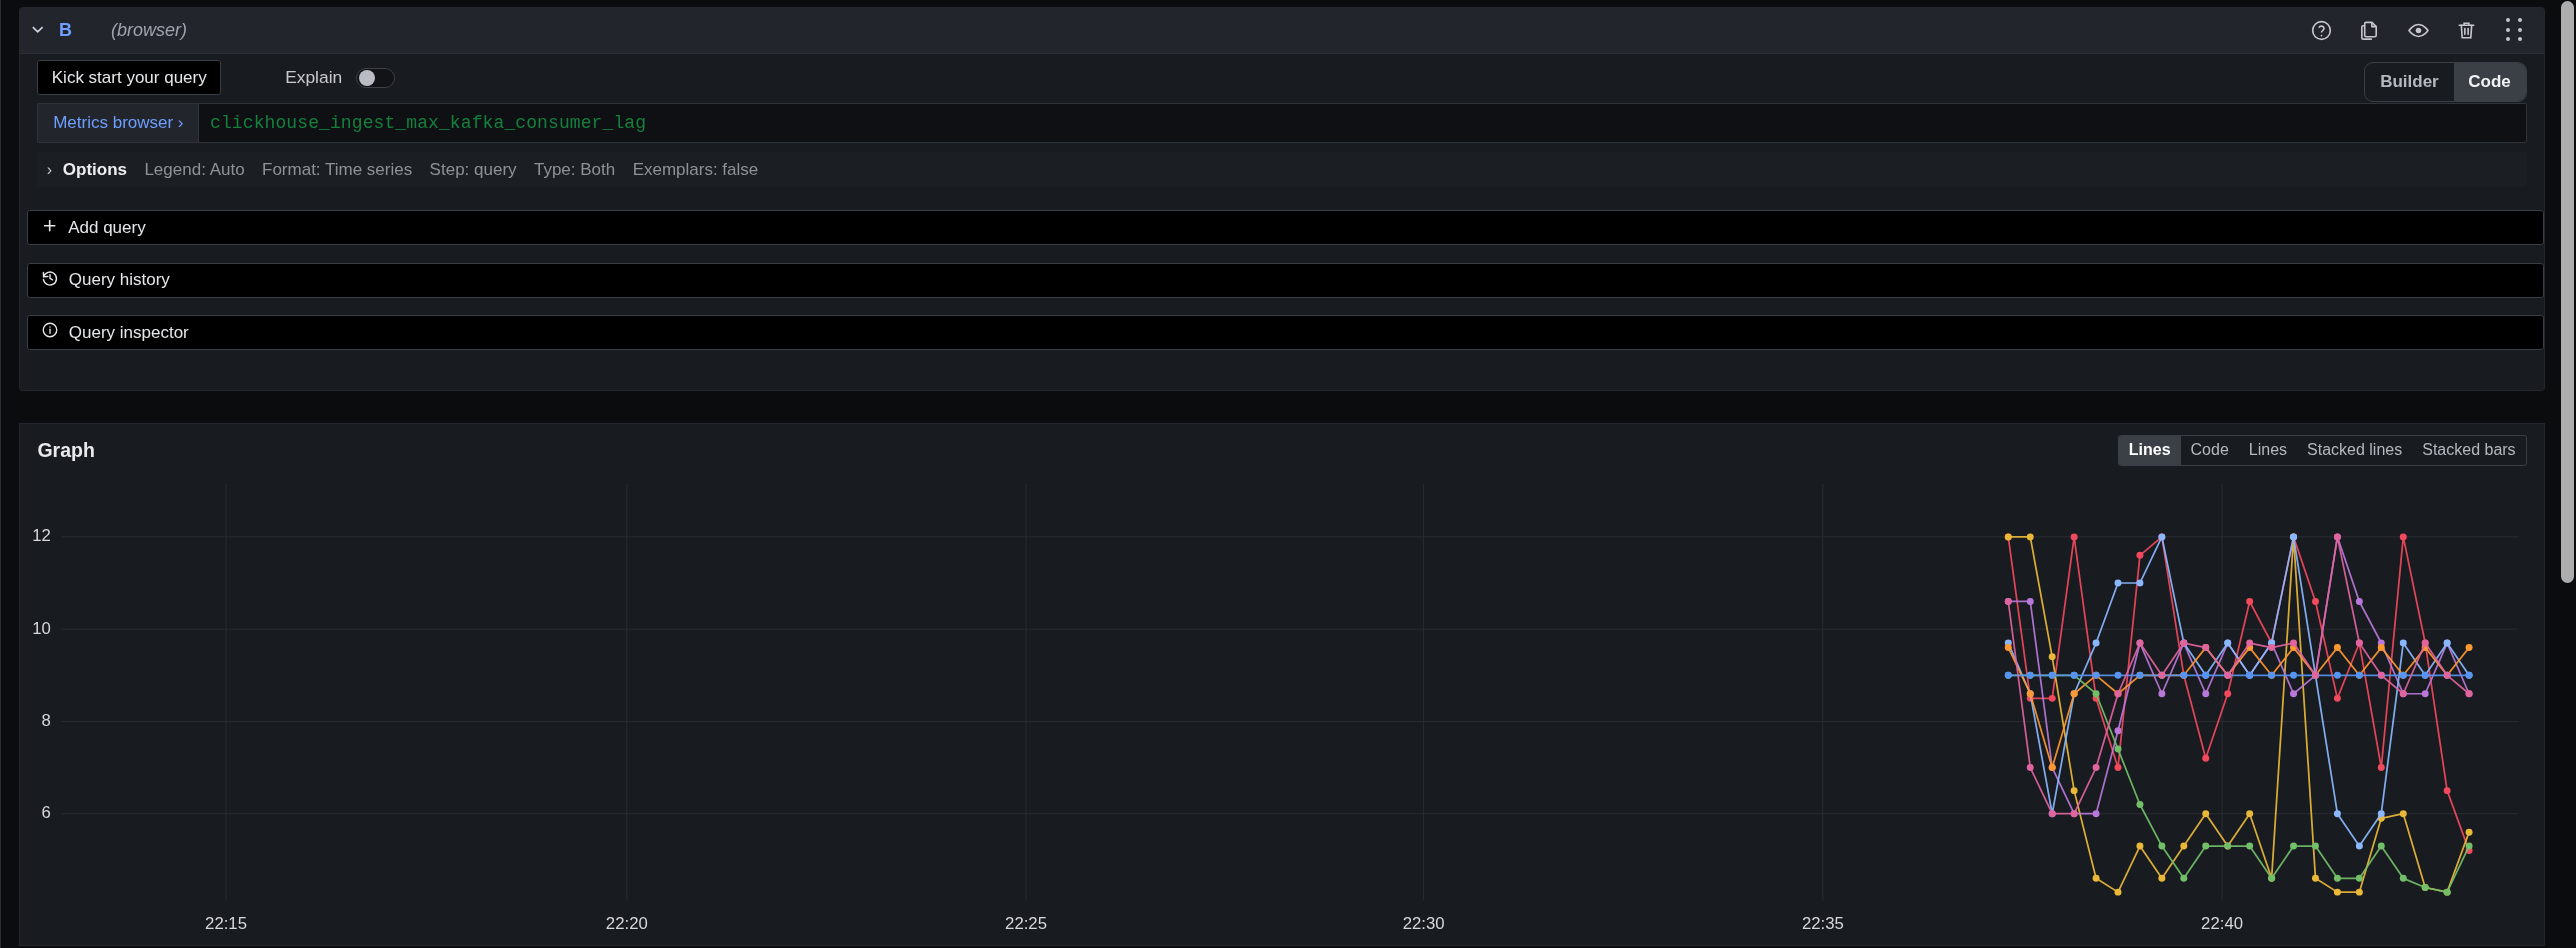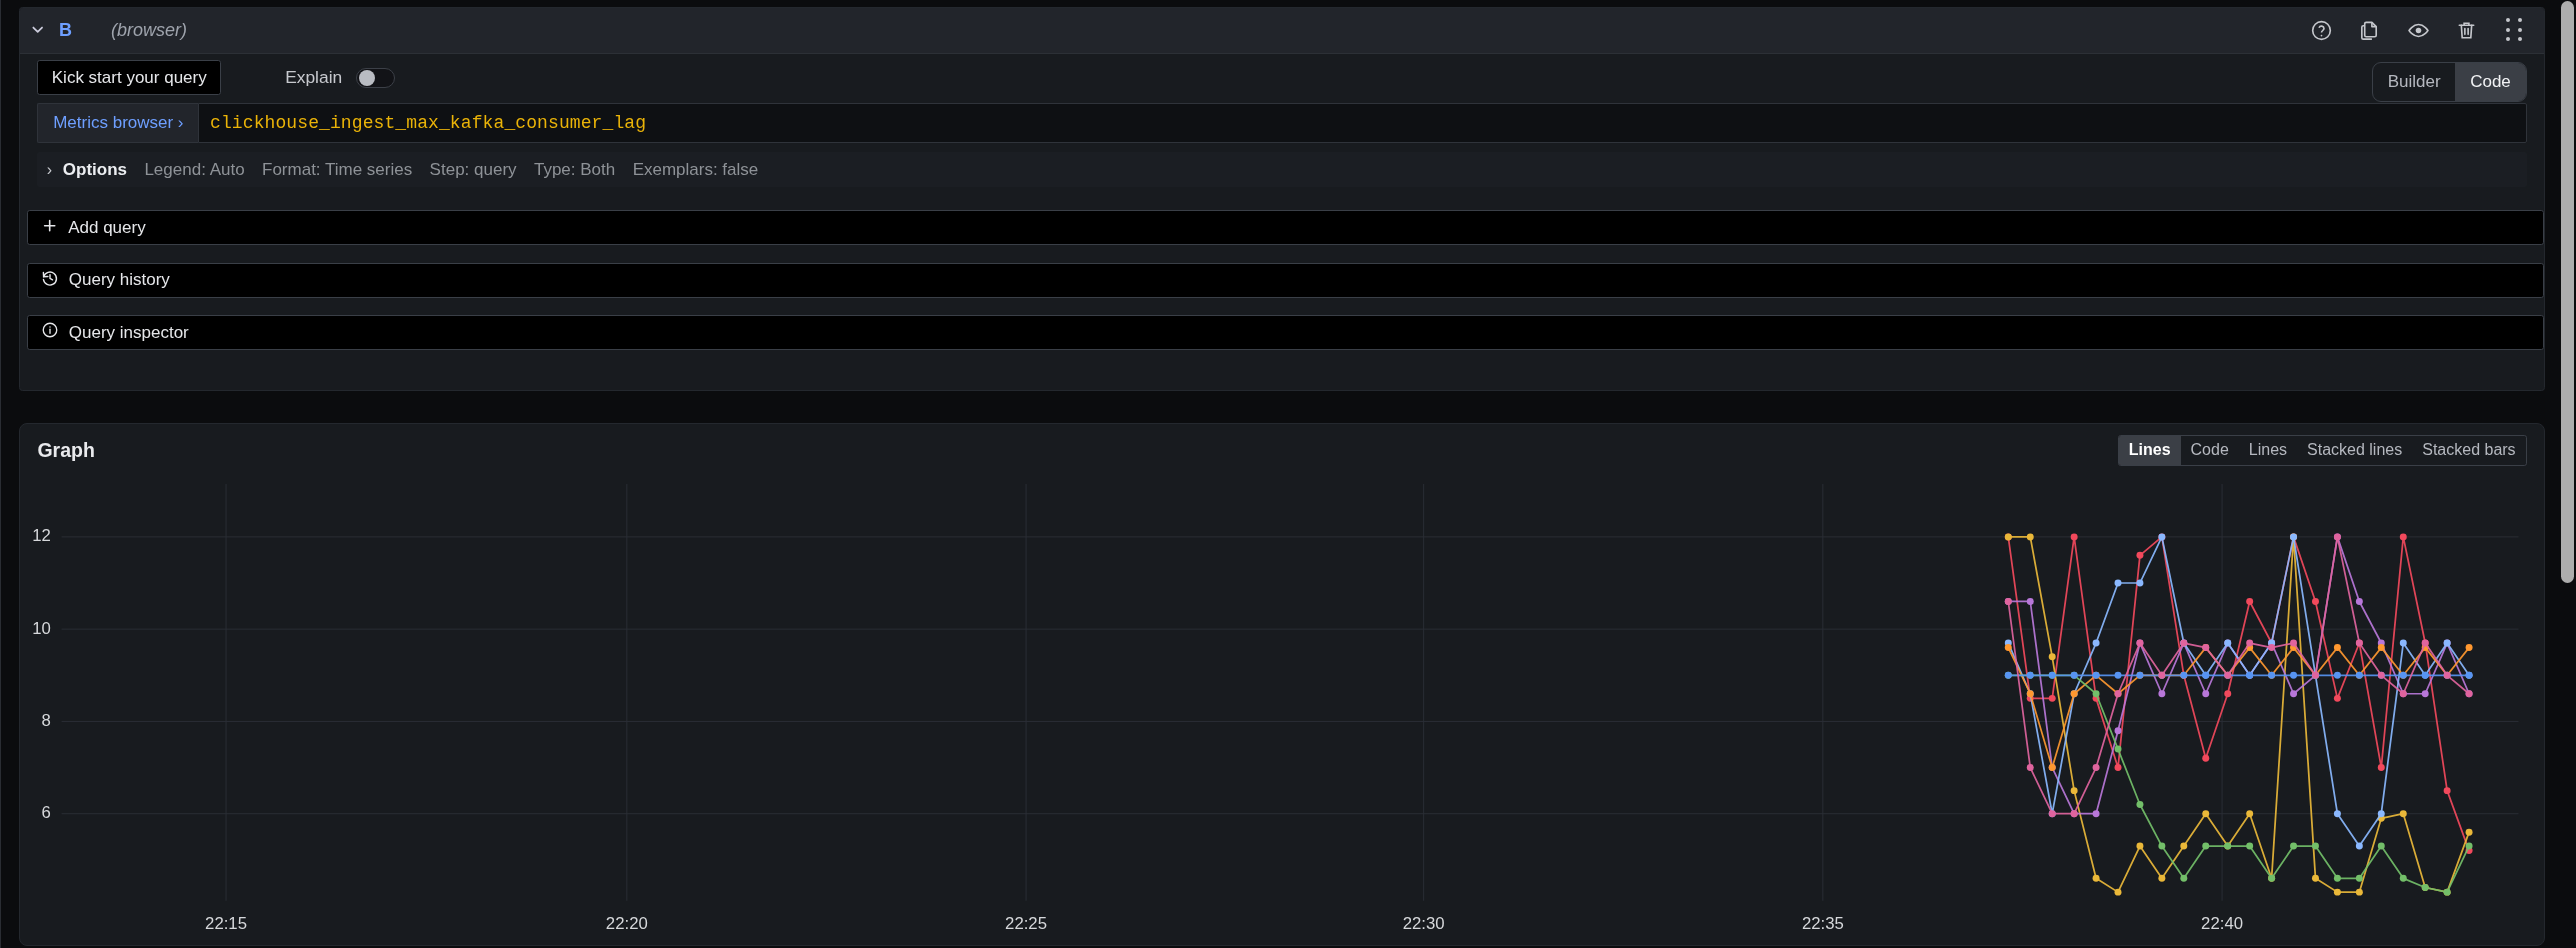--- a/index.html
+++ b/index.html
@@ -64,60 +64,60 @@
   .toggle {
     width: 39px; height: 20px; border-radius: 10px; background: #121317;
     border: 0.7px solid #3c4048; position: relative; cursor: pointer;
   }
   .toggle .knob {
     position: absolute; left: 2px; top: 1.3px; width: 16px; height: 16px;
     border-radius: 50%; background: #b9bcc2;
   }
   .seg-group {
     position: absolute; right: 17.4px; top: 8px;
-    display: flex; border: 0.7px solid #3a3f47; border-radius: 9px; overflow: hidden; height: 40px;
+    display: flex; border: 0.7px solid #3a3f47; border-radius: 9px; overflow: hidden; height: 40px; font-weight: bold;
   }
   .seg {
     color: #b5b8bf; font-size: 17px; padding: 0 14.8px; display: flex; align-items: center;
     cursor: pointer; background: transparent; border: none;
     font-family: "Liberation Sans", sans-serif;
   }
   .seg.active { background: #3b3f46; color: #f2f3f5; }
 
   
   .qrow { display: flex; align-items: stretch; margin: 5.4px 17.4px 0 17.4px; height: 40px; }
   .metrics-browser {
     background: #22252b; border: 0.7px solid #2f333a; border-right: none;
     border-radius: 2px 0 0 2px; color: #6e9fff; font-size: 17px;
     display: flex; align-items: center; padding: 0 14.8px; cursor: pointer; white-space: nowrap;
   }
   .qinput {
     flex: 1; background: #0e1013; border: 0.7px solid #2f333a; border-radius: 0 2px 2px 0;
-    color: #eab308; font-family: "Liberation Mono", monospace; font-size: 18px;
+    color: #15803d; font-family: "Liberation Mono", monospace; font-size: 18px;
     display: flex; align-items: center; padding: 0 10.7px; letter-spacing: 0.1px;
   }
 
   
   .options-row {
     display: flex; align-items: center; gap: 0;
     margin: 9.4px 17.4px 0 17.4px; height: 35px;
     background: #1b1e23; border-radius: 2px; padding-left: 9.4px;
   }
   .opt-caret { color: #c5c7cc; font-size: 16px; margin-right: 10.7px; }
   .opt-strong { color: #eceef1; font-size: 17px; font-weight: 700; margin-right: 17.4px; }
   .opt-item { color: #8e9297; font-size: 17px; margin-right: 17.4px; white-space: nowrap; }
 
   
   .actions { display: flex; gap: 17.4px; margin: 23px 0 0 7px; flex-direction: column; }
 
   
   .graph-card {
     position: absolute; left: 19px; top: 423px;
     width: 2526px; height: 523px;
-    background: #181b1f; border: 0.7px solid #24282e; border-radius: 8px;
+    background: #181b1f; border: 0.7px solid #24282e; border-radius: 0;
   }
   .graph-head { position: relative; height: 52px; }
   .graph-title {
     position: absolute; left: 17.4px; top: 14.8px;
     color: #e9eaed; font-size: 19.5px; font-weight: 700;
   }
   .viz-group {
     position: absolute; right: 17.4px; top: 10.7px;
     display: flex; border: 0.7px solid #3a3f47; border-radius: 2.7px; overflow: hidden; height: 31px;
   }

